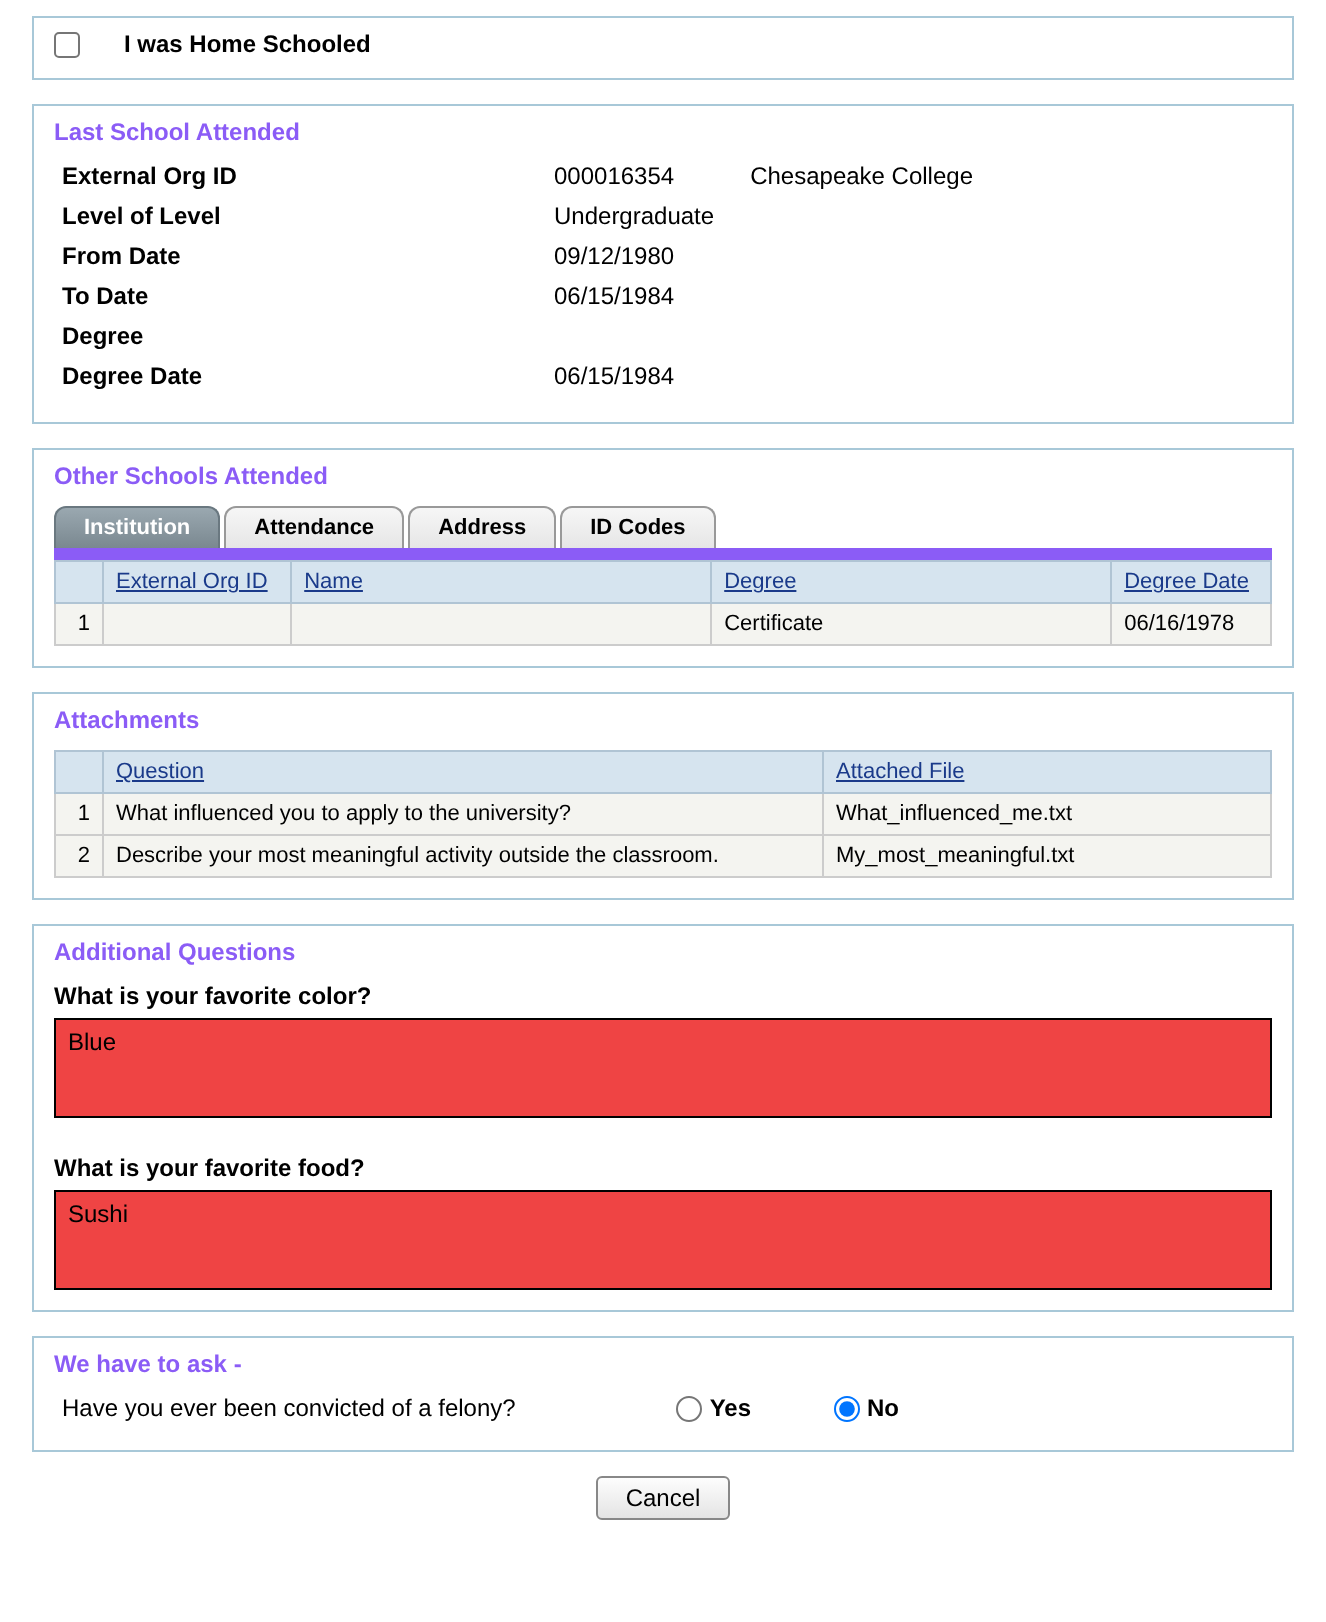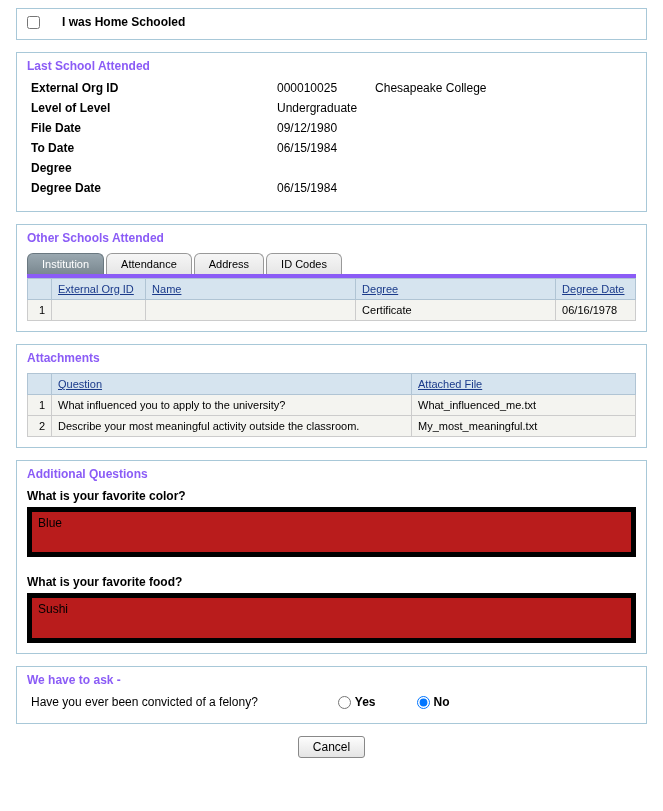--- a/index.html
+++ b/index.html
@@ -36,22 +36,23 @@
     }
     .field-label {
       width: 250px;
       font-weight: bold;
       padding-left: 4px;
     }
     .field-value { display: flex; gap: 14px; }
     .field-value span { margin-right: 24px; }
     .tabs {
       display: flex;
-      border-bottom: 4px solid #8b5cf6;
+      border-bottom: 6px solid #8b5cf6;
       margin-bottom: 0;
+      font-weight: bold;
     }
     .tab {
       padding: 4px 14px;
       border: 1px solid #999;
       border-bottom: none;
       border-top-left-radius: 6px;
       border-top-right-radius: 6px;
       background: linear-gradient(#f6f6f6, #e6e6e6);
       margin-right: 2px;
       font-size: 11px;
@@ -83,26 +84,26 @@
       border: 1px solid #ccc;
       background: #f4f4f0;
       font-size: 11px;
     }
     table.data td.numcell { text-align: right; }
     .question-label {
       font-weight: bold;
       margin: 8px 0 4px 0;
     }
     .answer-box {
-      border: 5px solid #000000;
+      border: 1px solid #000000;
       width: 100%;
       min-height: 50px;
       padding: 4px 6px;
       font-size: 12px;
-      background: #b91c1c;
+      background: #ef4444;
     }
     .radio-row {
       display: flex;
       align-items: center;
       margin: 8px 0 4px 4px;
     }
     .radio-question { flex: 0 0 auto; margin-right: 80px; }
     .radio-opts { display: flex; gap: 41px; align-items: center; }
     .radio-opts label { display: flex; align-items: center; gap: 4px; font-weight: bold; }
     .cancel-wrap { text-align: center; margin-top: 4px; }
@@ -123,32 +124,32 @@
     <input type="checkbox" style="">
     <span class="checkbox-label">I was Home Schooled</span>
   </div>
 </div>
 
 <div class="panel">
   <div class="panel-title">Last School Attended</div>
   <div class="field-row">
     <div class="field-label">External Org ID</div>
     <div class="field-value">
-      <span>000010025</span>
+      <span>000016354</span>
       <span>Chesapeake College</span>
     </div>
   </div>
   <div class="field-row">
     <div class="field-label">Level of Level</div>
     <div class="field-value">
         <span>Undergraduate</span>
       </div>
   </div>
   <div class="field-row">
-    <div class="field-label">File Date</div>
+    <div class="field-label">From Date</div>
     <div class="field-value">
         <span>09/12/1980</span>
       </div>
   </div>
   <div class="field-row">
     <div class="field-label">To Date</div>
     <div class="field-value">
         <span>06/15/1984</span>
       </div>
   </div>

